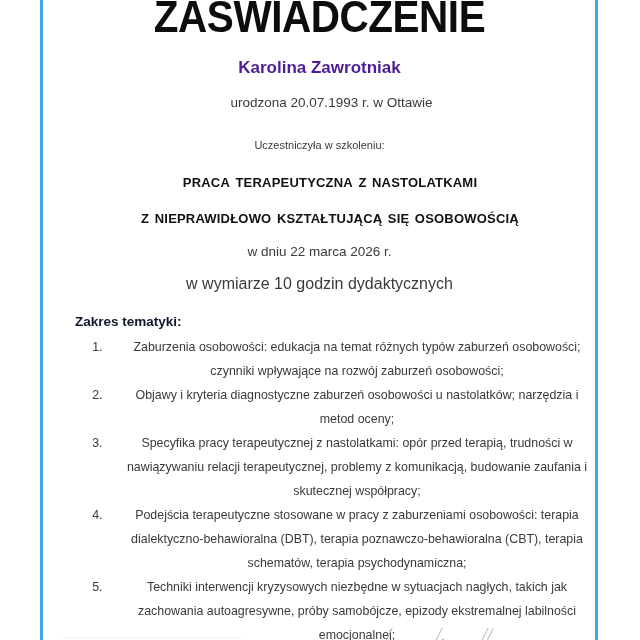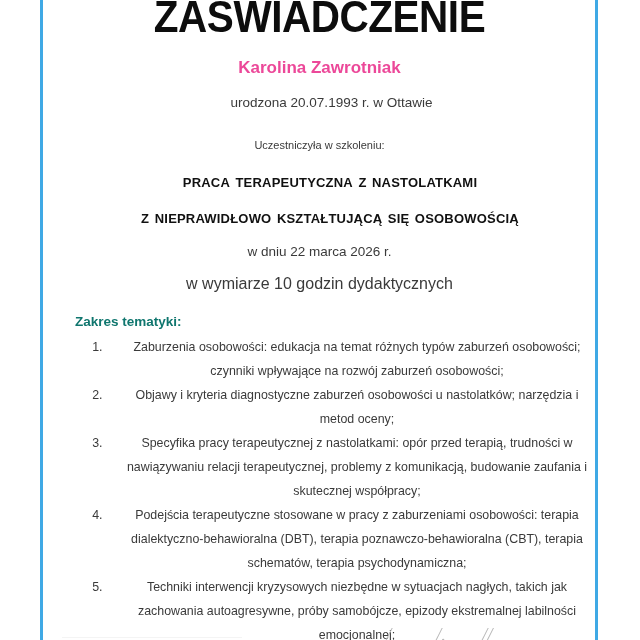--- a/index.html
+++ b/index.html
@@ -62,21 +62,21 @@
   }
 
   .salutation {
     margin-top: 36px;
     font-size: 14.5px;
   }
   .recipient-name {
     margin-top: 18px;
     font-size: 17px;
     font-weight: 700;
-    color: #ec4899;
+    color: #4c1d95;
   }
   .birth-line {
     margin-top: 17px;
     font-size: 13.5px;
     padding-left: 24px;
   }
   .participation-line {
     margin-top: 29px;
     font-size: 11px;
   }
@@ -104,21 +104,21 @@
     margin-top: 16px;
     font-size: 16px;
   }
 
   
   .scope-heading {
     margin-top: 21px;
     margin-left: 31px;
     font-size: 13.5px;
     font-weight: 700;
-    color: #0f766e;
+    color: #0f172a;
   }
 
   ol.topics {
     margin: 6px 0 0 0;
     padding-left: 62px;
     list-style-position: outside;
   }
   ol.topics > li {
     font-size: 12.4px;
     line-height: 24px;

